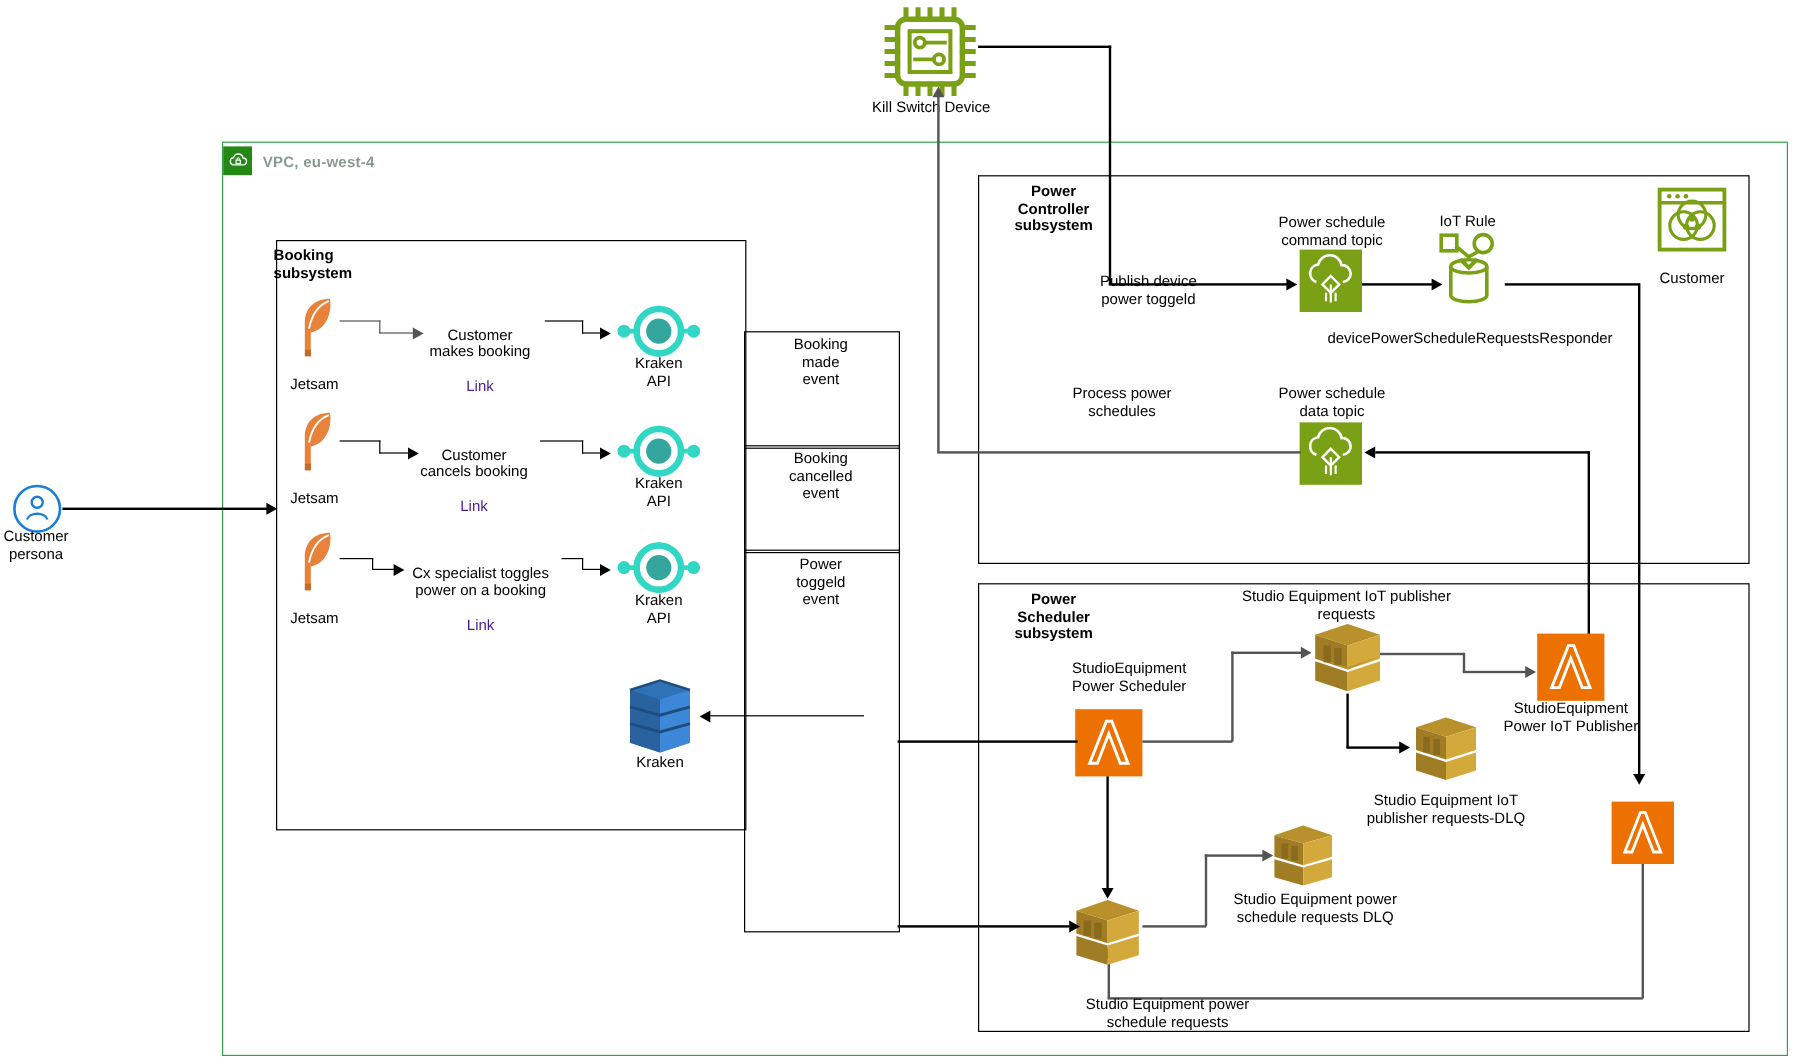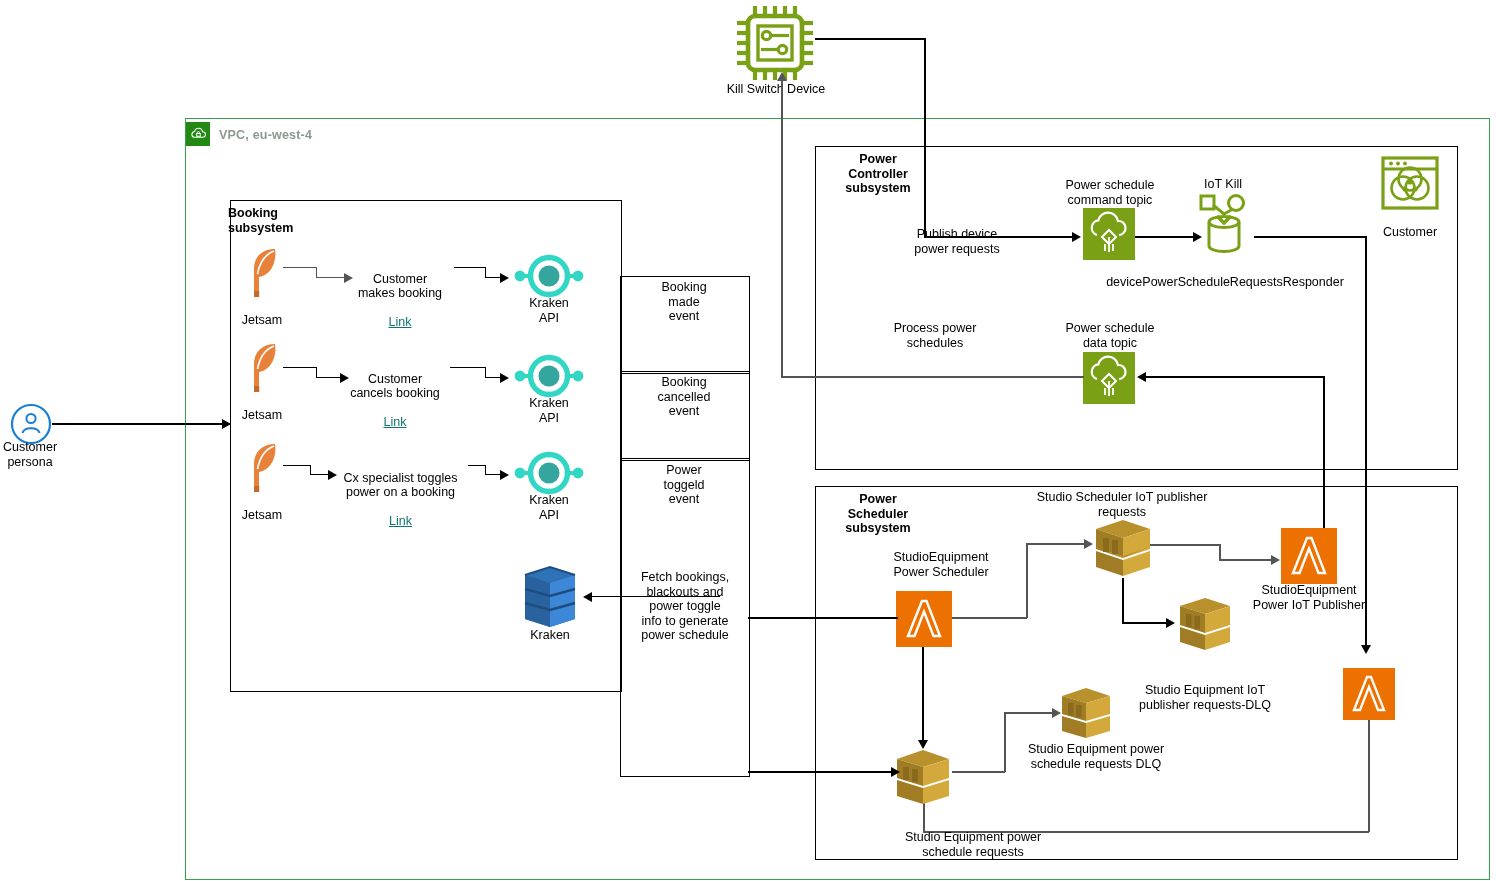--- a/index.html
+++ b/index.html
@@ -14,21 +14,21 @@
   .line{position:absolute;background:#000;}
   .line.gray{background:#545454;}
   .arrow{position:absolute;width:0;height:0;}
   .ar-right{border-top:5px solid transparent;border-bottom:5px solid transparent;border-left:9px solid #000;}
   .ar-left{border-top:5px solid transparent;border-bottom:5px solid transparent;border-right:9px solid #000;}
   .ar-down{border-left:5px solid transparent;border-right:5px solid transparent;border-top:9px solid #000;}
   .ar-up{border-left:5px solid transparent;border-right:5px solid transparent;border-bottom:9px solid #000;}
   .ar-right.g{border-left-color:#545454;}
   .ar-up.g{border-bottom-color:#545454;}
   .icon{position:absolute;}
-  .link{color:#0f766e;text-decoration:underline;cursor:pointer;}
+  .link{color:#4c1d95;cursor:pointer;}
   .sqgreen{background:#7AA116;}
   .sqorange{background:#ED7100;}
 </style>
 </head>
 <body>
 
 <div id="stage">
 
   <div class="vpc-box" style="left:185px;top:118px;width:1303px;height:760px;"></div>
   <div class="vpc-badge" style="left:186px;top:122px;">
@@ -238,59 +238,54 @@
   <div class="sub-box" style="left:620px;top:371px;width:128px;height:88px;"></div>
   <div class="lbl" style="left:620px;top:375px;width:128px;">Booking
 cancelled
 event</div>
 
   <div class="sub-box" style="left:620px;top:458px;width:128px;height:317px;"></div>
   <div class="lbl" style="left:620px;top:463px;width:128px;">Power
 toggeld
 event</div>
 
-  <div class="lbl" style="left:612px;top:570px;width:146px;">Fetch bookings,
-blackouts and
-power toggle
-info to generate
-power schedule</div>
 
   <div class="line" style="left:592px;top:596px;width:128px;height:1.4px;"></div>
   <div class="arrow ar-left" style="left:583px;top:592px;"></div>
 
   <div class="sub-box" style="left:815px;top:146px;width:641px;height:322px;"></div>
   <div class="lbl bold" style="left:818px;top:152px;width:120px;">Power
 Controller
 subsystem</div>
 
   <div class="line" style="left:815px;top:38px;width:111px;height:1.6px;"></div>
   <div class="line" style="left:924px;top:38px;width:1.6px;height:199px;"></div>
   <div class="line" style="left:924px;top:236px;width:150px;height:1.6px;"></div>
   <div class="arrow ar-right" style="left:1072px;top:232px;"></div>
   <div class="lbl" style="left:884px;top:227px;width:146px;">Publish device
-power requests</div>
+power toggeld</div>
 
   <div class="lbl" style="left:1038px;top:178px;width:144px;">Power schedule
 command topic</div>
   <div class="icon sqgreen" style="left:1083px;top:208px;width:52px;height:52px;">
     <svg width="52" height="52" viewBox="0 0 52 52">
       <path d="M14 27 a7.5 7.5 0 0 1 1.4 -14.6 A10 10 0 0 1 35 13 a7 7 0 0 1 1 14" fill="none" stroke="#fff" stroke-width="2.2"></path>
       <path d="M26 22 L33 29 L26 36 L19 29 Z" fill="none" stroke="#fff" stroke-width="2"></path>
       <g stroke="#fff" stroke-width="1.8">
           <line x1="26" y1="29" x2="26" y2="44"></line>
           <line x1="22" y1="36" x2="22" y2="43"></line>
           <line x1="30" y1="36" x2="30" y2="43"></line>
         </g>
     </svg>
   </div>
 
   <div class="line" style="left:1135px;top:236px;width:60px;height:1.6px;"></div>
   <div class="arrow ar-right" style="left:1193px;top:232px;"></div>
 
-  <div class="lbl" style="left:1178px;top:177px;width:90px;">IoT Kill</div>
+  <div class="lbl" style="left:1178px;top:177px;width:90px;">IoT Rule</div>
   <div class="icon" style="left:1196px;top:192px;width:58px;height:70px;">
     <svg width="58" height="70" viewBox="0 0 58 70">
       <rect x="5" y="4" width="13" height="13" fill="none" stroke="#7AA116" stroke-width="3"></rect>
       <circle cx="40" cy="11" r="7.5" fill="none" stroke="#7AA116" stroke-width="3"></circle>
       <path d="M17 13 L28 22 L37 17" fill="none" stroke="#7AA116" stroke-width="3"></path>
       <ellipse cx="28" cy="30" rx="15" ry="5.5" fill="none" stroke="#7AA116" stroke-width="3"></ellipse>
       <path d="M13 30 v24 a15 5.5 0 0 0 30 0 v-24" fill="none" stroke="#7AA116" stroke-width="3"></path>
       <path d="M21 24 L28 31 L35 24" fill="none" stroke="#7AA116" stroke-width="3.4"></path>
     </svg>
   </div>
@@ -358,21 +353,21 @@
     </svg>
   </div>
 
   <div class="line" style="left:748px;top:617px;width:150px;height:1.6px;"></div>
 
   <div class="line gray" style="left:952px;top:617px;width:75px;height:1.5px;"></div>
   <div class="line gray" style="left:1026px;top:543px;width:1.5px;height:75px;"></div>
   <div class="line gray" style="left:1026px;top:543px;width:60px;height:1.5px;"></div>
   <div class="arrow ar-right g" style="left:1084px;top:539px;"></div>
 
-  <div class="lbl" style="left:1017px;top:490px;width:210px;">Studio Scheduler IoT publisher
+  <div class="lbl" style="left:1017px;top:490px;width:210px;">Studio Equipment IoT publisher
 requests</div>
   <div class="icon" style="left:1092px;top:518px;width:62px;height:60px;">
     <svg width="62" height="60" viewBox="0 0 62 60">
       <path d="M31 2 L58 11 L31 20 L4 11 Z" fill="#B8902C"></path>
       <path d="M4 11 L31 20 L31 40 L4 31 Z" fill="#A07C25"></path>
       <path d="M31 20 L58 11 L58 31 L31 40 Z" fill="#D4A93C"></path>
       <path d="M31 38 L58 29 L31 40 L4 29 Z" fill="#B8902C"></path>
       <path d="M4 33 L31 42 L31 58 L4 49 Z" fill="#A07C25"></path>
       <path d="M31 42 L58 33 L58 49 L31 58 Z" fill="#D4A93C"></path>
       <g fill="#8a6a1c">
@@ -405,21 +400,21 @@
       <path d="M4 10 L29 18 L29 37 L4 29 Z" fill="#A07C25"></path>
       <path d="M29 18 L54 10 L54 29 L29 37 Z" fill="#D4A93C"></path>
       <path d="M4 31 L29 39 L29 54 L4 46 Z" fill="#A07C25"></path>
       <path d="M29 39 L54 31 L54 46 L29 54 Z" fill="#D4A93C"></path>
       <g fill="#8a6a1c">
           <rect x="10" y="18" width="5.5" height="13"></rect>
           <rect x="18.5" y="20" width="5.5" height="13"></rect>
         </g>
     </svg>
   </div>
-  <div class="lbl" style="left:1130px;top:660px;width:150px;margin-top:23px;">Studio Equipment IoT
+  <div class="lbl" style="left:1130px;top:660px;width:150px;">Studio Equipment IoT
 publisher requests-DLQ</div>
 
   <div class="icon sqorange" style="left:1343px;top:668px;width:52px;height:52px;">
     <svg width="52" height="52" viewBox="0 0 52 52">
       <path d="M11 42 L24 9 L28 9 L41 42 L35 42 L26 19 L17 42 Z" fill="none" stroke="#fff" stroke-width="2.3"></path>
     </svg>
   </div>
 
   <div class="line gray" style="left:1368px;top:720px;width:1.5px;height:112px;"></div>
   <div class="line gray" style="left:923px;top:831px;width:446px;height:1.5px;"></div>

